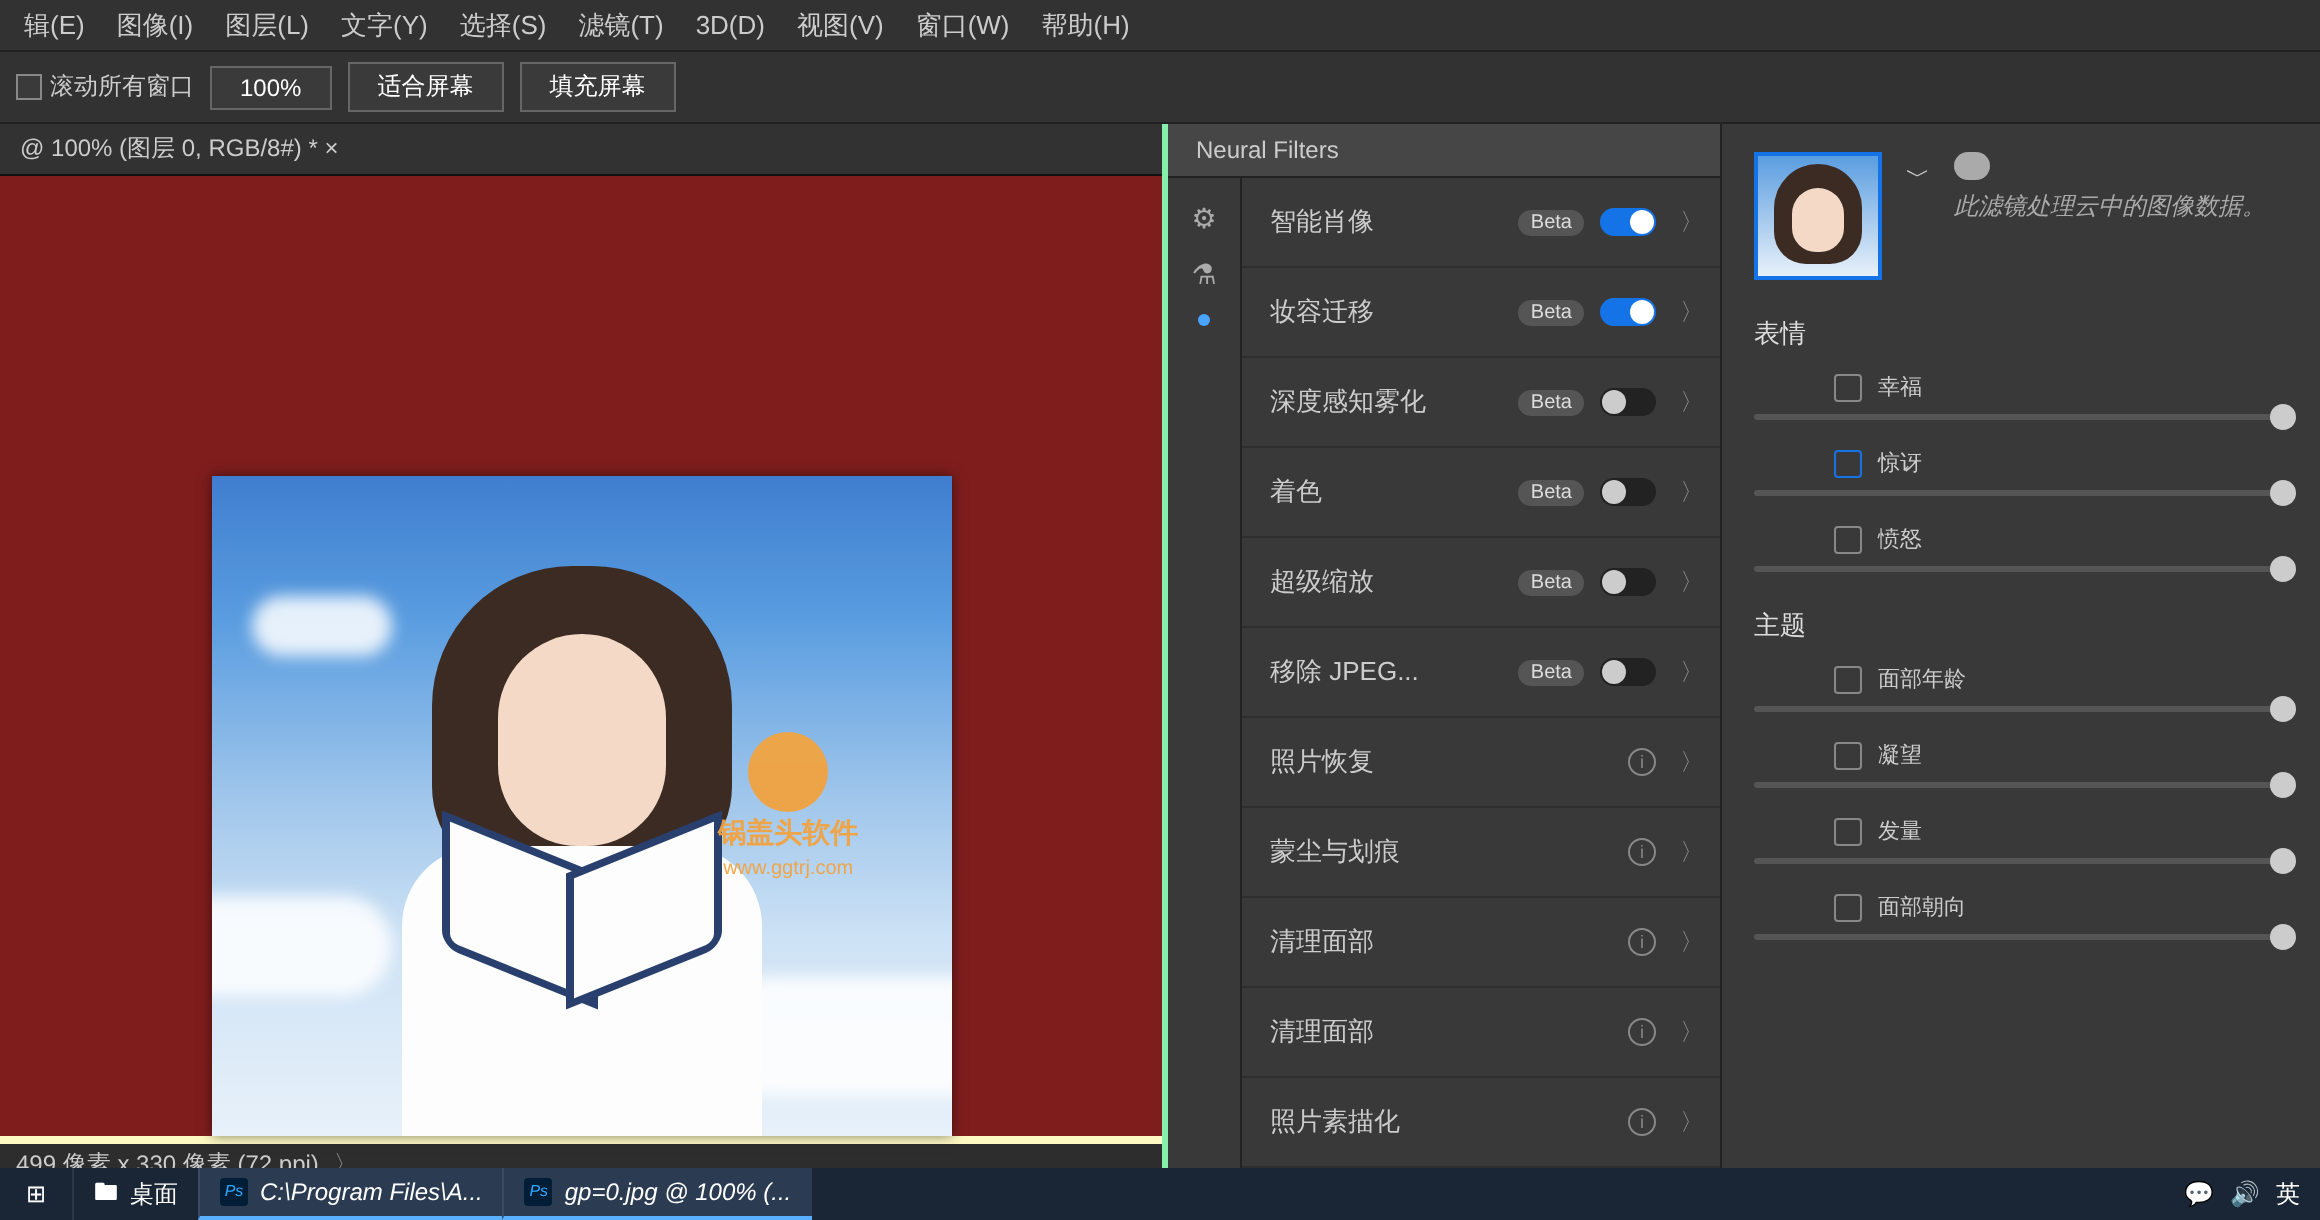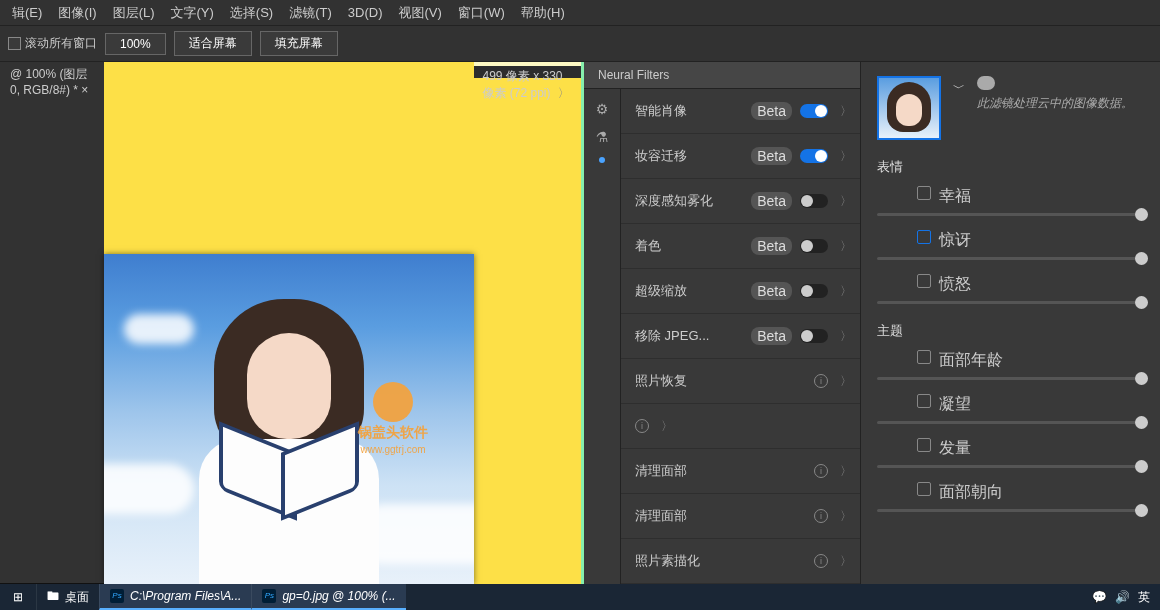--- a/index.html
+++ b/index.html
@@ -7,21 +7,21 @@
 
 .menubar { display: flex; align-items: center; height: 26px; padding: 0 4px; background: #323232; border-bottom: 1px solid #222; }
 .menubar span { padding: 0 8px; font-size: 13px; cursor: default; }
 
 .toolbar { display: flex; align-items: center; gap: 8px; height: 36px; padding: 0 8px; background: #323232; border-bottom: 1px solid #222; }
 .cb { width: 13px; height: 13px; border: 1px solid #888; background: #3a3a3a; display: inline-block; }
 .toolbar label { font-size: 12px; display: flex; align-items: center; gap: 4px; }
 .btn { border: 1px solid #666; padding: 3px 14px; font-size: 12px; background: #3a3a3a; color: #ffffff; }
 
 .main { display: flex; height: 522px; }
-.canvas-wrap { flex: 1; display: flex; flex-direction: row; background: #fde047; }
+.canvas-wrap { flex: 1; display: flex; flex-direction: column; background: #7f1d1d; }
 .doctab { padding: 4px 10px; font-size: 12px; background: #323232; border-bottom: 1px solid #111; }
 .canvas-area { flex: 1; position: relative; display: flex; align-items: flex-end; justify-content: center; }
 .photo { width: 370px; height: 330px; position: relative; background: linear-gradient(180deg, #3f7ecf 0%, #5a9de0 22%, #9ec5eb 48%, #cde2f5 70%, #e8f1fa 100%); box-shadow: 0 0 6px rgba(0,0,0,.5); overflow: hidden; }
 .cloud { position: absolute; background: rgba(255,255,255,.85); border-radius: 50px; filter: blur(4px); }
 .subject { position: absolute; left: 50%; bottom: -5px; width: 200px; height: 290px; transform: translateX(-50%); }
 .hair { position: absolute; top: 0; left: 50%; transform: translateX(-50%); width: 150px; height: 160px; background: #3b2b23; border-radius: 70px 70px 50px 50px; }
 .face { position: absolute; top: 34px; left: 50%; transform: translateX(-50%); width: 84px; height: 106px; background: #f5d9c7; border-radius: 42px 42px 40px 40px; }
 .shirt { position: absolute; top: 140px; left: 50%; transform: translateX(-50%); width: 180px; height: 180px; background: #fdfdfd; border-radius: 40px 40px 0 0; }
 .collar { position: absolute; top: 138px; left: 50%; transform: translateX(-50%); width: 140px; height: 60px; }
 .collar::before, .collar::after { content:""; position:absolute; top:0; width:70px; height:60px; background:#fdfdfd; border:4px solid #29406e; }
@@ -36,41 +36,41 @@
 
 .panels { display: flex; background: #393939; border-left: 3px solid #86efac; }
 .panel-tab { padding: 6px 14px; font-size: 12px; background: #464646; border-bottom: 1px solid #222; }
 .side-icons { width: 36px; display: flex; flex-direction: column; align-items: center; gap: 12px; padding-top: 12px; background: #393939; }
 .side-icons span { font-size: 14px; color: #aaa; }
 .side-icons .dot { width: 6px; height: 6px; border-radius: 50%; background: #4aa3ff; }
 
 .filter-list { width: 240px; border-left: 1px solid #222; }
 .filter-row { display: flex; align-items: center; height: 45px; padding: 0 8px 0 14px; border-bottom: 1px solid #2e2e2e; gap: 8px; cursor: pointer; }
 .filter-row .name { flex: 1; font-size: 13px; }
-.beta { font-size: 14px; padding: 1px 6px; border-radius: 8px; background: #555; color: #ddd; }
+.beta { font-size: 10px; padding: 1px 6px; border-radius: 8px; background: #555; color: #ddd; }
 .toggle { width: 28px; height: 14px; border-radius: 7px; background: #222; position: relative; }
 .toggle.on { background: #1473e6; }
 .toggle .k { position: absolute; top: 1px; width: 12px; height: 12px; border-radius: 50%; background: #ccc; }
 .toggle .k { left: 1px; }
 .toggle.on .k { left: 15px; background: #fff; }
 .info-icon { width: 14px; height: 14px; border: 1px solid #888; border-radius: 50%; font-size: 9px; text-align: center; line-height: 12px; color: #888; }
 .chev { color: #888; font-size: 12px; margin-left: 4px; }
 
 .right-panel { width: 300px; border-left: 1px solid #222; padding: 14px 12px 0 16px; overflow: hidden; }
 .rp-header { display: flex; align-items: flex-start; gap: 12px; margin-bottom: 18px; }
 .thumb { width: 64px; height: 64px; border: 2px solid #1473e6; background: linear-gradient(180deg,#5a9de0,#e8f1fa); position: relative; overflow:hidden; }
 .thumb .h { position:absolute; top:4px; left:50%; transform:translateX(-50%); width:44px; height:50px; background:#3b2b23; border-radius:22px 22px 16px 16px; }
 .thumb .f { position:absolute; top:16px; left:50%; transform:translateX(-50%); width:26px; height:32px; background:#f5d9c7; border-radius:13px 13px 12px 12px; }
 .rp-header .vchev { color:#ccc; font-size:12px; padding-top:4px; }
 .rp-header .note { flex: 1; font-size: 12px; font-style: italic; color: #aaa; line-height: 1.5; }
 .cloud-ico { width:18px; height:14px; border-radius:8px; background:#aaa; margin-bottom:4px; }
 
 .section-title { font-size: 13px; margin: 18px 0 10px; color: #ddd; }
 .slider-row { margin-bottom: 14px; }
-.slider-label { display: flex; gap: 8px; font-size: 16px; margin-bottom: 6px; padding-left: 40px; }
+.slider-label { display: flex; align-items: center; gap: 8px; font-size: 11px; margin-bottom: 6px; padding-left: 40px; }
 .slider-track { height: 3px; background: #555; position: relative; border-radius: 2px; }
 .slider-thumb { position: absolute; right: 0; top: -5px; width: 13px; height: 13px; border-radius: 50%; background: #ccc; }
 .cb2 { width: 14px; height: 14px; border: 1px solid #888; border-radius: 2px; }
 .cb2.sel { border-color: #1473e6; }
 
 .taskbar { position: absolute; left: 0; right: 0; bottom: 0; height: 26px; background: #1a2635; display: flex; align-items: center; color: #fff; font-size: 12px; }
 .taskbar .start { width: 36px; text-align: center; }
 .task-item { display: flex; align-items: center; gap: 6px; padding: 0 10px; height: 100%; border-left: 1px solid rgba(255,255,255,.08); }
 .task-item.active { background: #2a3b52; border-bottom: 2px solid #59b0ff; font-style: italic; }
 .ps-ico { width:14px; height:14px; background:#001e36; color:#31a8ff; font-size:8px; text-align:center; line-height:14px; border-radius:2px; }
@@ -186,20 +186,21 @@
                 <span class="k"></span>
               </span>
               <span class="chev">〉</span>
             </div>
             <div class="filter-row">
               <span class="name">照片恢复</span>
               <span class="info-icon">i</span>
               <span class="chev">〉</span>
             </div>
             <div class="filter-row">
+              <span class="name">蒙尘与划痕</span>
               <span class="info-icon">i</span>
               <span class="chev">〉</span>
             </div>
             <div class="filter-row">
               <span class="name">清理面部</span>
               <span class="info-icon">i</span>
               <span class="chev">〉</span>
             </div>
             <div class="filter-row">
               <span class="name">清理面部</span>

